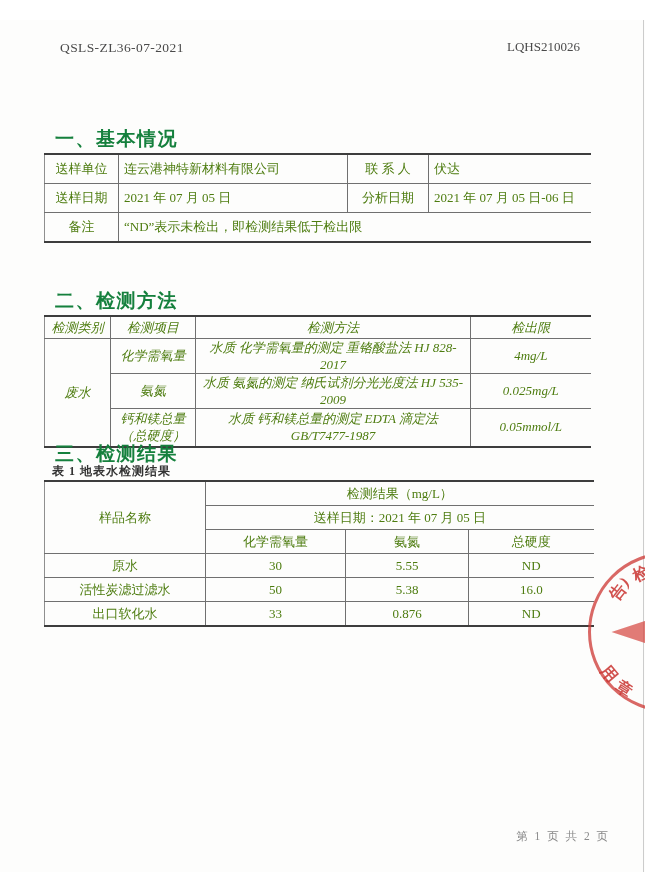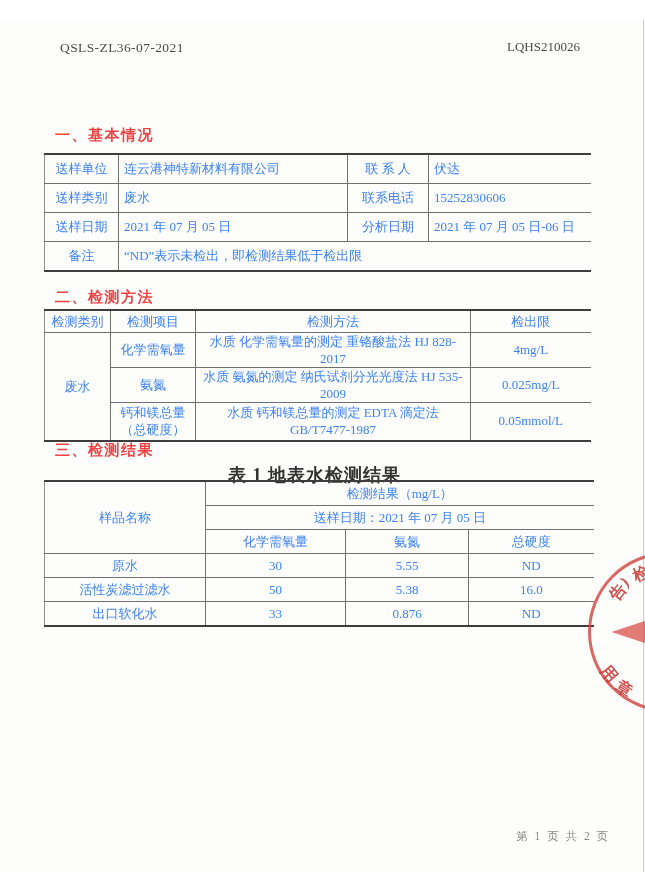--- a/index.html
+++ b/index.html
@@ -10,43 +10,43 @@
     margin-top:20px;
   }
   .page-edge{position:absolute;top:0;right:1px;width:1px;height:100%;background:#cccccc;}
 
   .hdr-left{position:absolute;top:20px;left:60px;font-size:13.5px;color:#4a4a4a;letter-spacing:.4px;}
   .hdr-right{position:absolute;top:19px;left:507px;font-size:13px;color:#4a4a4a;}
 
   .title{position:absolute;top:47px;left:110px;width:340px;text-align:center;
     font-size:23px;font-weight:bold;letter-spacing:13px;color:#3e3e3e;}
 
-  .sec-heading{position:absolute;left:55px;font-size:15px;font-weight:bold;
-    letter-spacing:1.5px;color:#ef4444;}
+  .sec-heading{position:absolute;left:55px;font-size:19px;font-weight:bold;
+    letter-spacing:1.5px;color:#15803d;}
   .h1{top:106px;} .h2{top:268px;} .h3{top:421px;}
 
   table{border-collapse:collapse;table-layout:fixed;position:absolute;
     border-top:2px solid #3d3d3d;border-bottom:2px solid #3d3d3d;}
   td{border:1px solid #707070;font-size:13px;text-align:center;
-     padding:0 4px;overflow:hidden;color:#3b82f6;}
+     padding:0 4px;overflow:hidden;color:#4d7c0f;}
   tr td:last-child{border-right:none;}
   tr td:first-child{border-left:1px solid #8f8f8f;}
 
   .tbl-basic{top:133px;left:44px;width:546px;}
   .tbl-basic td{height:28px;}
   .tbl-basic td.val{text-align:left;padding-left:5px;}
 
-  .tbl-methods{top:289px;left:44px;width:546px;}
+  .tbl-methods{top:295px;left:44px;width:546px;font-style:italic;}
   .tbl-methods tr.hd td{height:21px;}
   .tbl-methods tr.r1 td{height:29px;}
   .tbl-methods tr.r2 td{height:25px;}
   .tbl-methods tr.r3 td{height:37px;line-height:1.3;}
 
-  .tbl3-title{position:absolute;top:443px;left:40px;width:549px;text-align:center;
-    font-size:18px;font-weight:bold;letter-spacing:1px;color:#333;}
+  .tbl3-title{position:absolute;top:443px;left:52px;width:549px;
+    font-size:12px;font-weight:bold;letter-spacing:1px;color:#333;}
   .tbl-results{top:460px;left:44px;width:549px;}
   .tbl-results td{height:23px;}
 
   .footer{position:absolute;top:809px;left:0;width:610px;text-align:right;
     font-size:11.5px;color:#8a8a8a;letter-spacing:2px;}
 
   
   .stamp{position:absolute;left:588px;top:532px;width:160px;height:160px;}
   .stamp-ring{position:absolute;left:0;top:0;width:154px;height:154px;
     border:3px solid rgba(206,62,58,.78);border-radius:50%;}
@@ -78,26 +78,20 @@
         <col style="width:229px">
         <col style="width:81px">
         <col style="width:162px">
       </colgroup>
     <tbody>
         <tr>
       <td>送样单位</td>
       <td class="val">连云港神特新材料有限公司</td>
       <td>联 系 人</td>
       <td class="val">伏达</td>
-    </tr>
-    <tr>
-      <td>送样类别</td>
-      <td class="val">废水</td>
-      <td>联系电话</td>
-      <td class="val">15252830606</td>
     </tr>
     <tr>
       <td>送样日期</td>
       <td class="val">2021 年 07 月 05 日</td>
       <td>分析日期</td>
       <td class="val">2021 年 07 月 05 日-06 日</td>
     </tr>
     <tr>
       <td>备注</td>
       <td class="val" colspan="3">“ND”表示未检出，即检测结果低于检出限</td>

